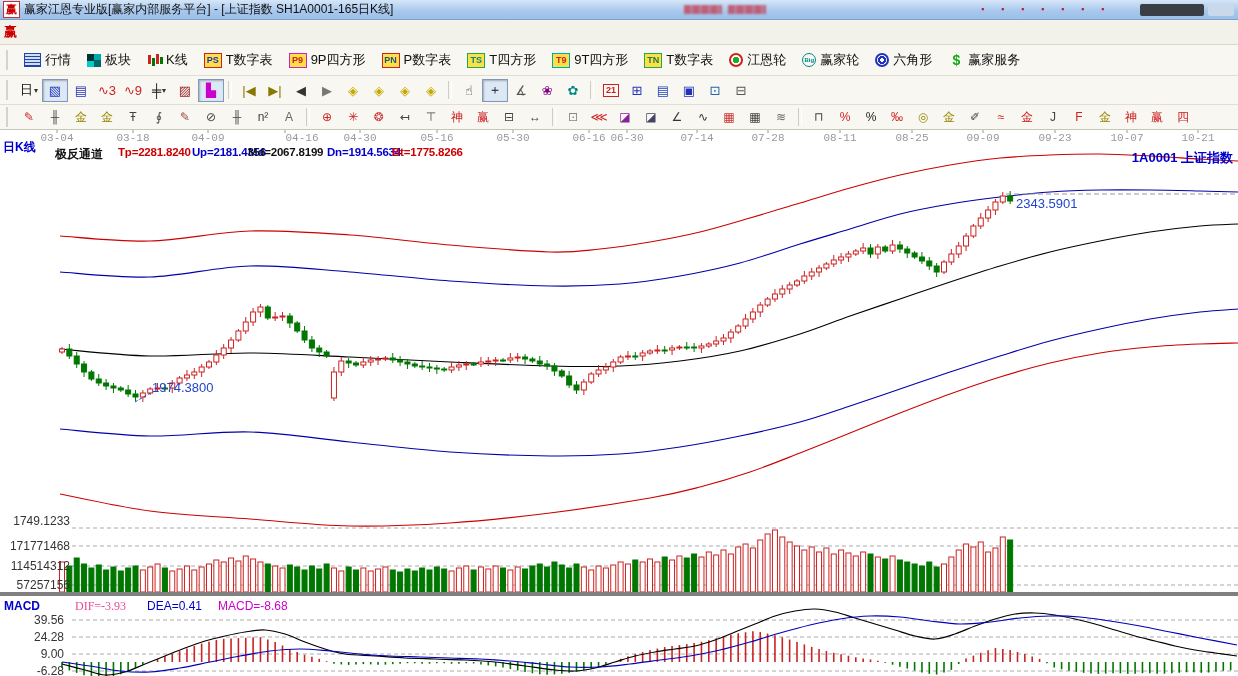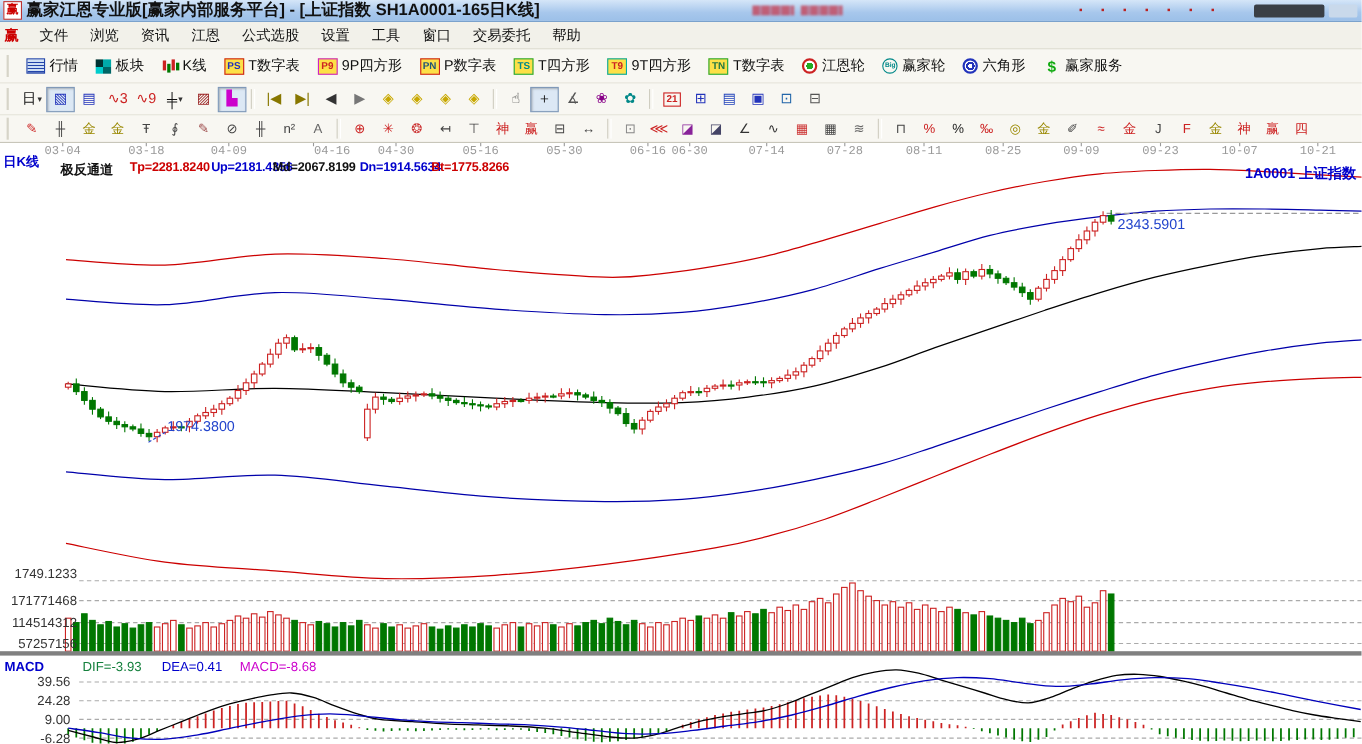--- a/index.html
+++ b/index.html
@@ -1,21 +1,21 @@
 <!DOCTYPE html>
 <html><head>
 <meta charset="utf-8">
 <style>
   html,body{margin:0;padding:0;background:#fff;}
   body{width:1238px;height:676px;overflow:hidden;font-family:"Liberation Sans","DejaVu Sans",sans-serif;}
   .app{width:1238px;height:676px;position:relative;background:#fff;}
   
   .titlebar{height:20px;background:linear-gradient(#d5e6f8,#a7c7ec 60%,#9cc0e8);display:flex;align-items:center;position:relative;border-bottom:1px solid #7ba2cc;box-sizing:border-box;}
   .titlebar .logo{width:15px;height:15px;margin:0 4px 0 3px;background:#fff;border:1px solid #b33;color:#c00;font-weight:bold;font-size:11px;line-height:14px;text-align:center;}
-  .titlebar .title{font-size:15px;font-weight:bold;color:#111;white-space:nowrap;}
+  .titlebar .title{font-size:12px;font-weight:normal;color:#111;white-space:nowrap;}
   .tb-blur{position:absolute;top:5px;height:9px;width:38px;background:repeating-linear-gradient(90deg,#c4455a 0 6px,#b96a85 6px 9px);filter:blur(1.2px);opacity:.8;}
   .tb-icons{position:absolute;right:128px;top:4px;display:flex;gap:11px;}
   .tb-icons span{width:9px;height:10px;font-size:9px;line-height:10px;color:#b22;filter:blur(.4px);}
   .tb-widget{position:absolute;right:34px;top:4px;width:64px;height:12px;background:#3a3f46;border-radius:2px;filter:blur(.5px);}
   .tb-widget2{position:absolute;right:4px;top:4px;width:26px;height:12px;background:#c9d9eb;border-radius:2px;}
   
   .menubar{height:24px;background:#f2f1ea;border-bottom:1px solid #d8d6c8;display:flex;align-items:center;}
   .menubar .mlogo{width:16px;height:16px;margin:0 6px 0 4px;color:#c00;font-weight:bold;font-size:13px;line-height:16px;}
   .menu-item{font-size:13px;color:#111;padding:2px 10px;cursor:default;}
   
@@ -46,21 +46,21 @@
   .chart-area svg{position:absolute;left:0;top:0;}
   .ov{position:absolute;white-space:nowrap;}
   .date-label{font-size:11px;color:#999;transform:translateX(-50%);font-family:Liberation Mono, monospace;}
   .kline-label{left:3px;top:9px;font-size:12px;font-weight:bold;color:#00c;}
   .ind-name{left:55px;top:16px;font-size:12px;font-weight:bold;color:#111;}
   .hdr-val{top:16px;font-size:11.5px;font-weight:bold;letter-spacing:-0.2px;}
   .right-label{right:5px;top:19px;font-size:13px;font-weight:bold;color:#00c;}
   .ann{font-size:13px;color:#2244cc;}
   .axis-num{font-size:12px;color:#333;width:64px;text-align:right;left:6px;}
   .macd-title{left:4px;top:469px;font-size:12px;font-weight:bold;color:#00c;}
-  .macd-dif{left:75px;top:469px;font-size:12px;color:#15803d;}
+  .macd-dif{left:75px;top:469px;font-size:12px;color:#ec4899;font-family:Liberation Serif, serif;}
   .macd-dea{left:147px;top:469px;font-size:12px;color:#00c;}
   .macd-macd{left:218px;top:469px;font-size:12px;color:#c0c;}
   .macd-num{font-size:12px;color:#333;width:58px;text-align:right;left:6px;}
 </style>
 </head>
 <body>
 
 <div class="app">
 
   <div class="titlebar">
@@ -76,32 +76,20 @@
         <span>▪</span>
         <span>▪</span>
         <span>▪</span>
       </span>
     <span class="tb-widget"></span>
     <span class="tb-widget2"></span>
   </div>
 
   <div class="menubar">
     <span class="mlogo">赢</span>
-    <span id="menuItems" style="display:flex">
-        <span class="menu-item">文件</span>
-        <span class="menu-item">浏览</span>
-        <span class="menu-item">资讯</span>
-        <span class="menu-item">江恩</span>
-        <span class="menu-item">公式选股</span>
-        <span class="menu-item">设置</span>
-        <span class="menu-item">工具</span>
-        <span class="menu-item">窗口</span>
-        <span class="menu-item">交易委托</span>
-        <span class="menu-item">帮助</span>
-      </span>
   </div>
 
   <div class="toolbar1">
     <span class="grip"></span>
     <span id="tb1" style="display:flex;align-items:center">
         <span class="tb1-item">
           <span class="ic-quote"></span>
           <span>行情</span>
         </span>
         <span class="tb1-item">

